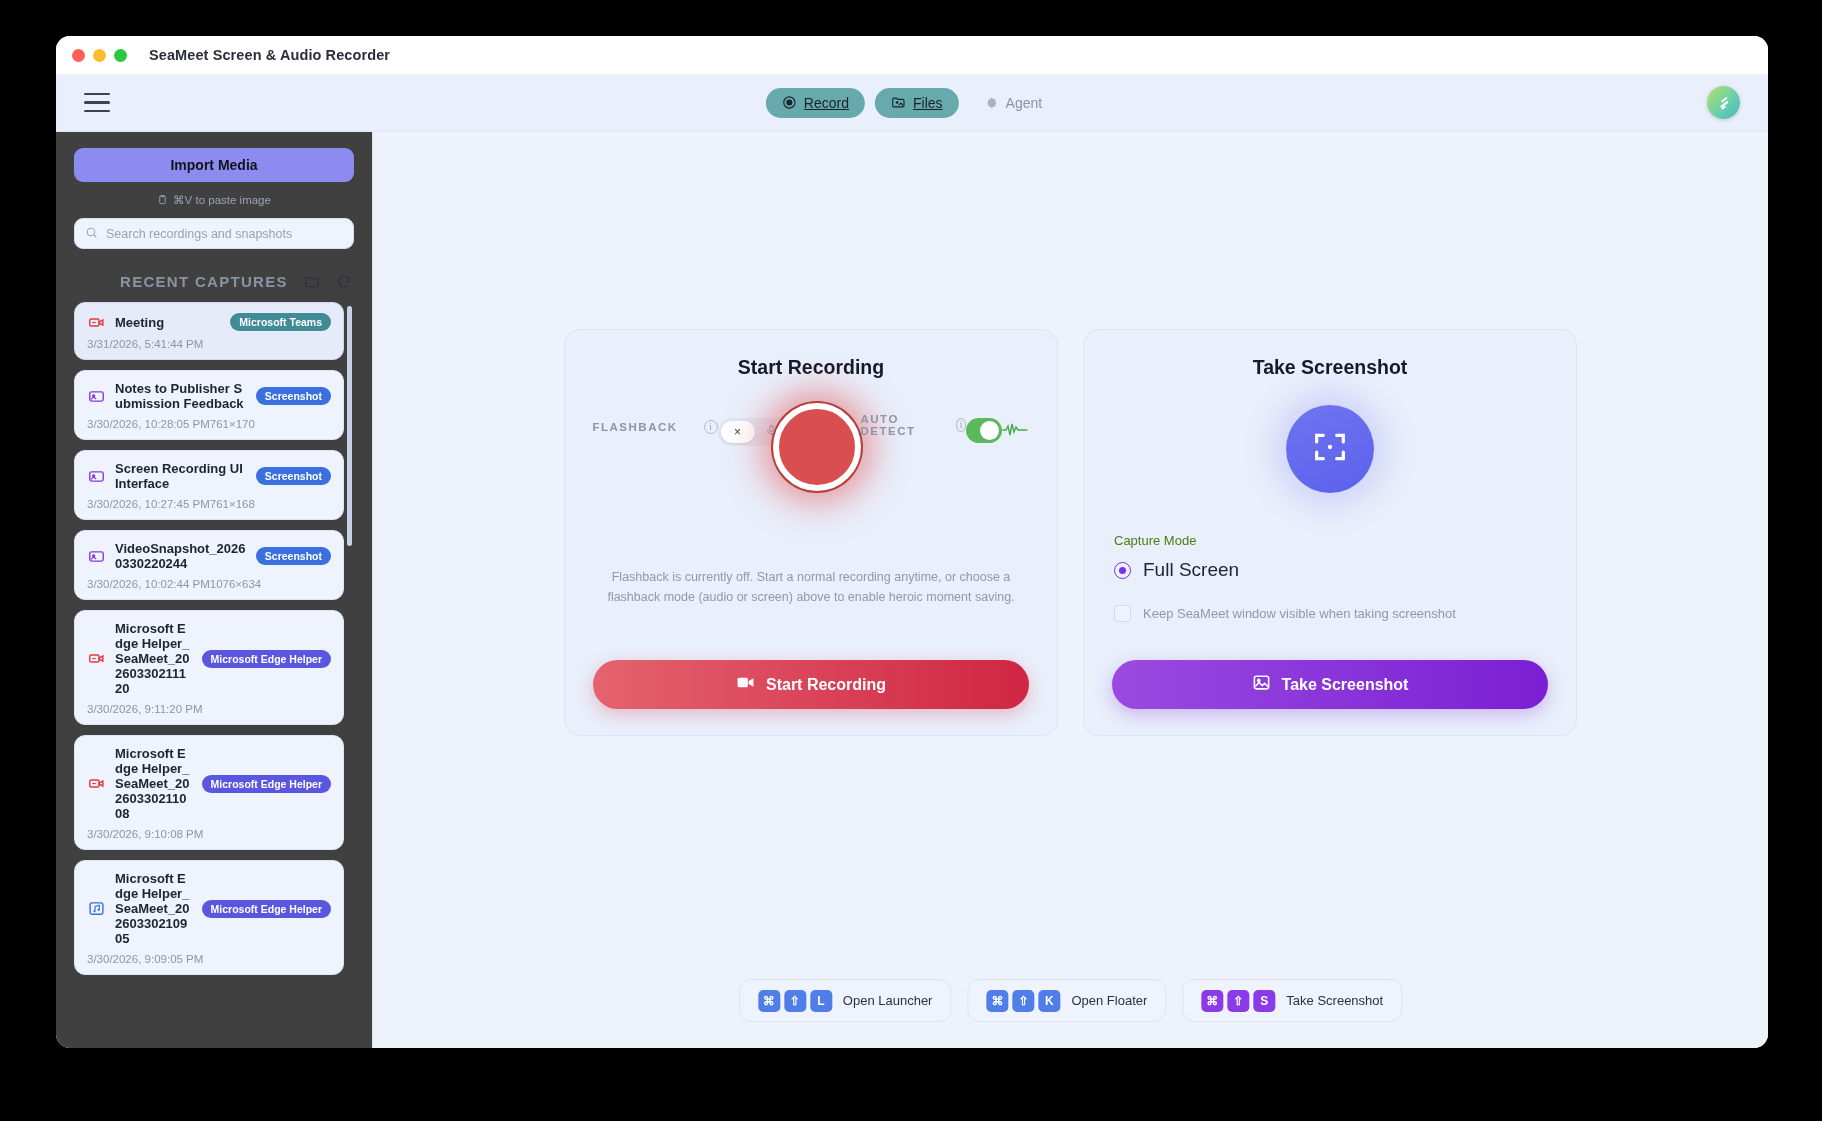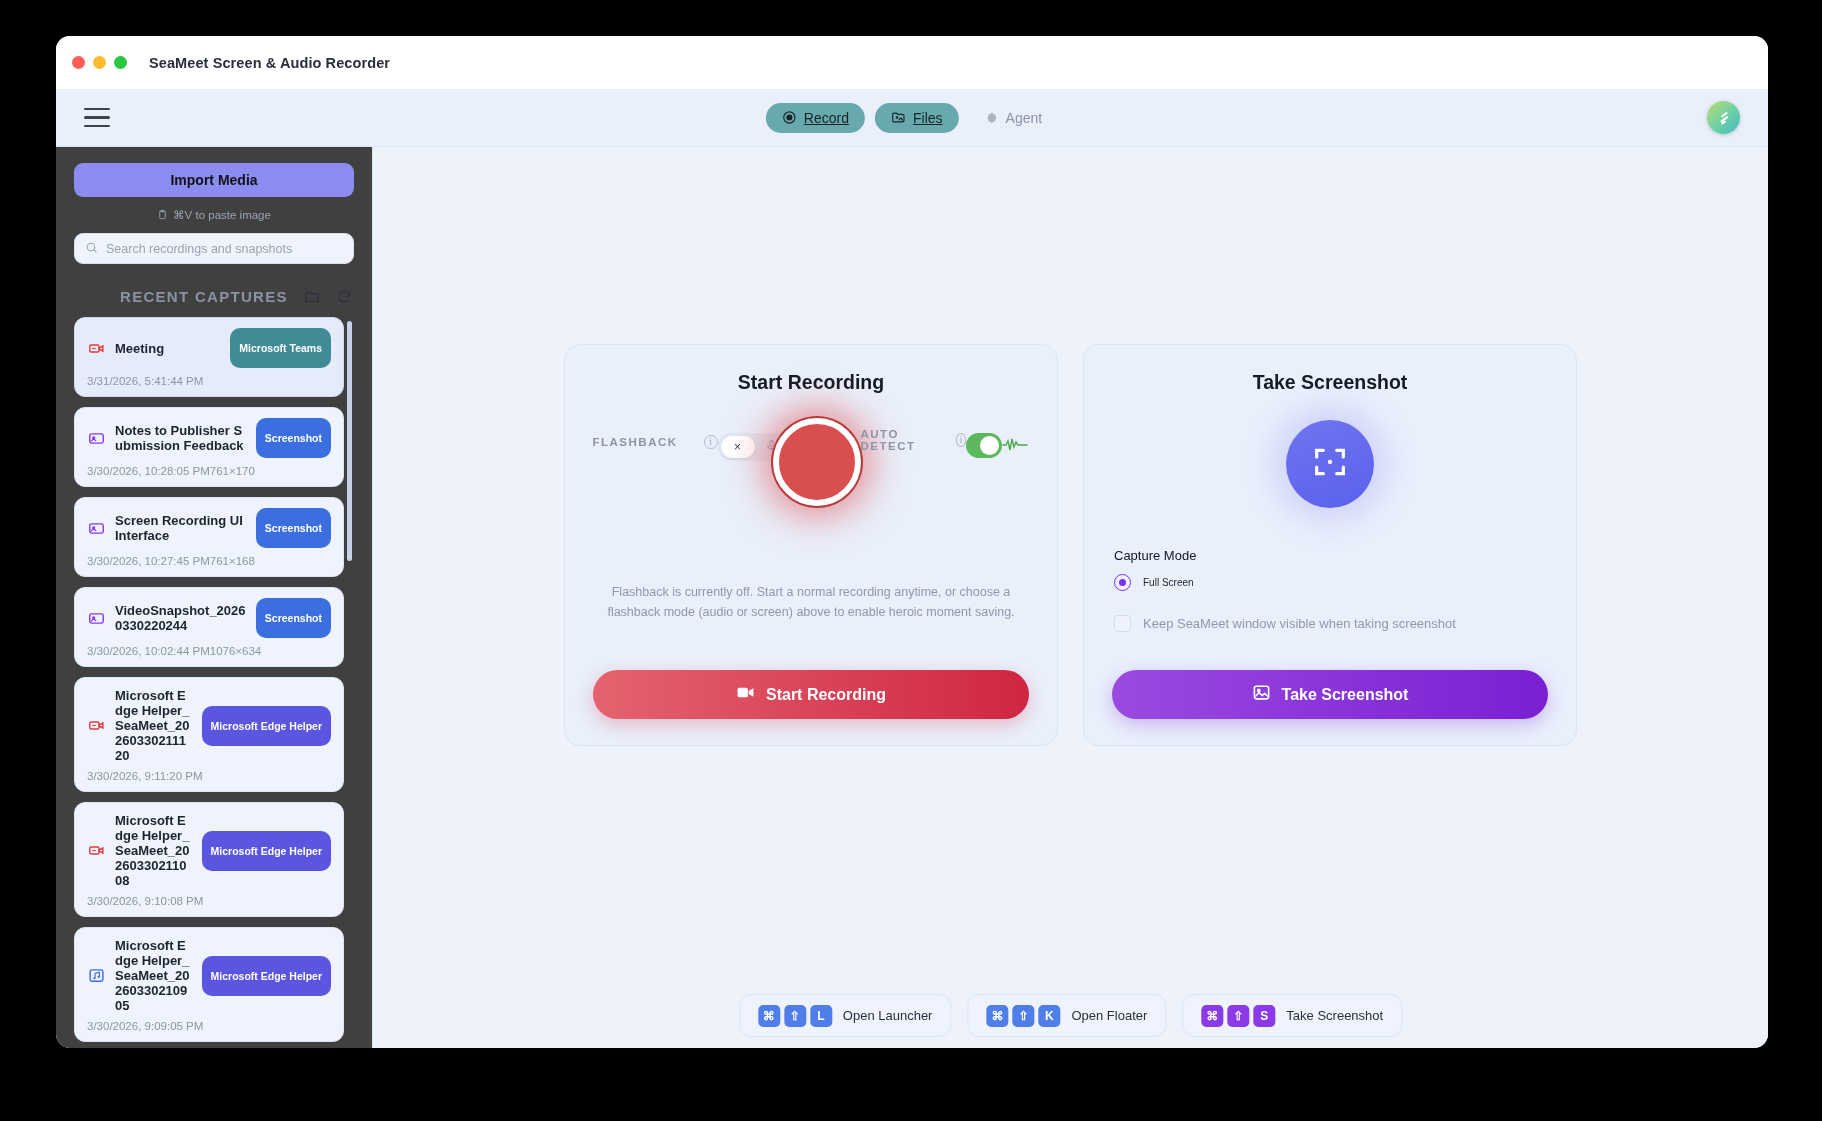--- a/index.html
+++ b/index.html
@@ -16,21 +16,21 @@
     left: 56px; top: 36px;
     width: 1712px; height: 1012px;
     background: #eef2fb;
     border-radius: 14px;
     overflow: hidden;
     box-shadow: 0 10px 40px rgba(0,0,0,.5);
   }
 
   
   .titlebar {
-    height: 53px;
+    height: 38px;
     background: #ffffff;
     display: flex; align-items: center;
     padding-left: 16px;
     position: relative;
   }
   .traffic { display: flex; gap: 8px; align-items: center; }
   .dot { width: 13px; height: 13px; border-radius: 50%; }
   .dot.red { background: #ff5f57; }
   .dot.yellow { background: #febc2e; }
   .dot.green { background: #28c840; }
@@ -163,21 +163,21 @@
   .ci-name {
     flex: 1;
     font-size: 13px; font-weight: bold; color: #1d2330;
     line-height: 15px;
     word-break: break-all;
   }
   .badge {
     flex: 0 0 auto;
     font-size: 10.5px; font-weight: bold;
     border-radius: 10px;
-    padding: 14px 9px;
+    padding: 3px 9px;
     color: #ffffff;
     white-space: nowrap;
   }
   .badge.teams { background: #3f8b96; }
   .badge.shot { background: #3b6fe0; }
   .badge.edge { background: #5b56e0; }
   .ci-meta { margin-top: 7px; font-size: 11.5px; color: #8d95a6; }
 
   .scrollbar {
     position: absolute;
@@ -326,38 +326,38 @@
     margin-top: 4px; margin-bottom: 40px;
   }
   .shot-circle {
     width: 88px; height: 88px; border-radius: 50%;
     background: linear-gradient(160deg, #6f74f0 0%, #5b61ec 100%);
     display: flex; align-items: center; justify-content: center;
     cursor: pointer;
     box-shadow: 0 0 30px 12px rgba(110,115,240,.22);
   }
   .opts { padding: 0 2px; }
-  .opt-title { font-size: 13px; color: #0f172a; margin-bottom: 11px; }
+  .opt-title { font-size: 13px; color: #4d7c0f; margin-bottom: 11px; }
   .opt-row {
     display: flex; align-items: center; gap: 12px;
     margin-bottom: 12px;
     cursor: pointer;
   }
   .radio {
     width: 17px; height: 17px; border-radius: 50%;
     border: 1.8px solid #c8d0e2; background: #eef3fd;
     flex: 0 0 17px;
     display: flex; align-items: center; justify-content: center;
   }
   .radio.on { border-color: #7b2ff0; }
   .radio.on::after {
     content: ""; width: 7px; height: 7px; border-radius: 50%;
     background: #7b2ff0;
   }
-  .opt-label { font-size: 10px; color: #1d2330; }
+  .opt-label { font-size: 19px; color: #1d2330; }
   .check-row { display: flex; align-items: center; gap: 12px; cursor: pointer; }
   .check-row.mt { margin-top: 24px; }
   .check {
     width: 17px; height: 17px; border-radius: 4px;
     border: 1.8px solid #d3dbeb; background: #eef3fd;
     flex: 0 0 17px;
     display: flex; align-items: center; justify-content: center;
   }
   .check.on { background: #7b2ff0; border-color: #7b2ff0; }
   .check-label { font-size: 13px; color: #9099aa; }

